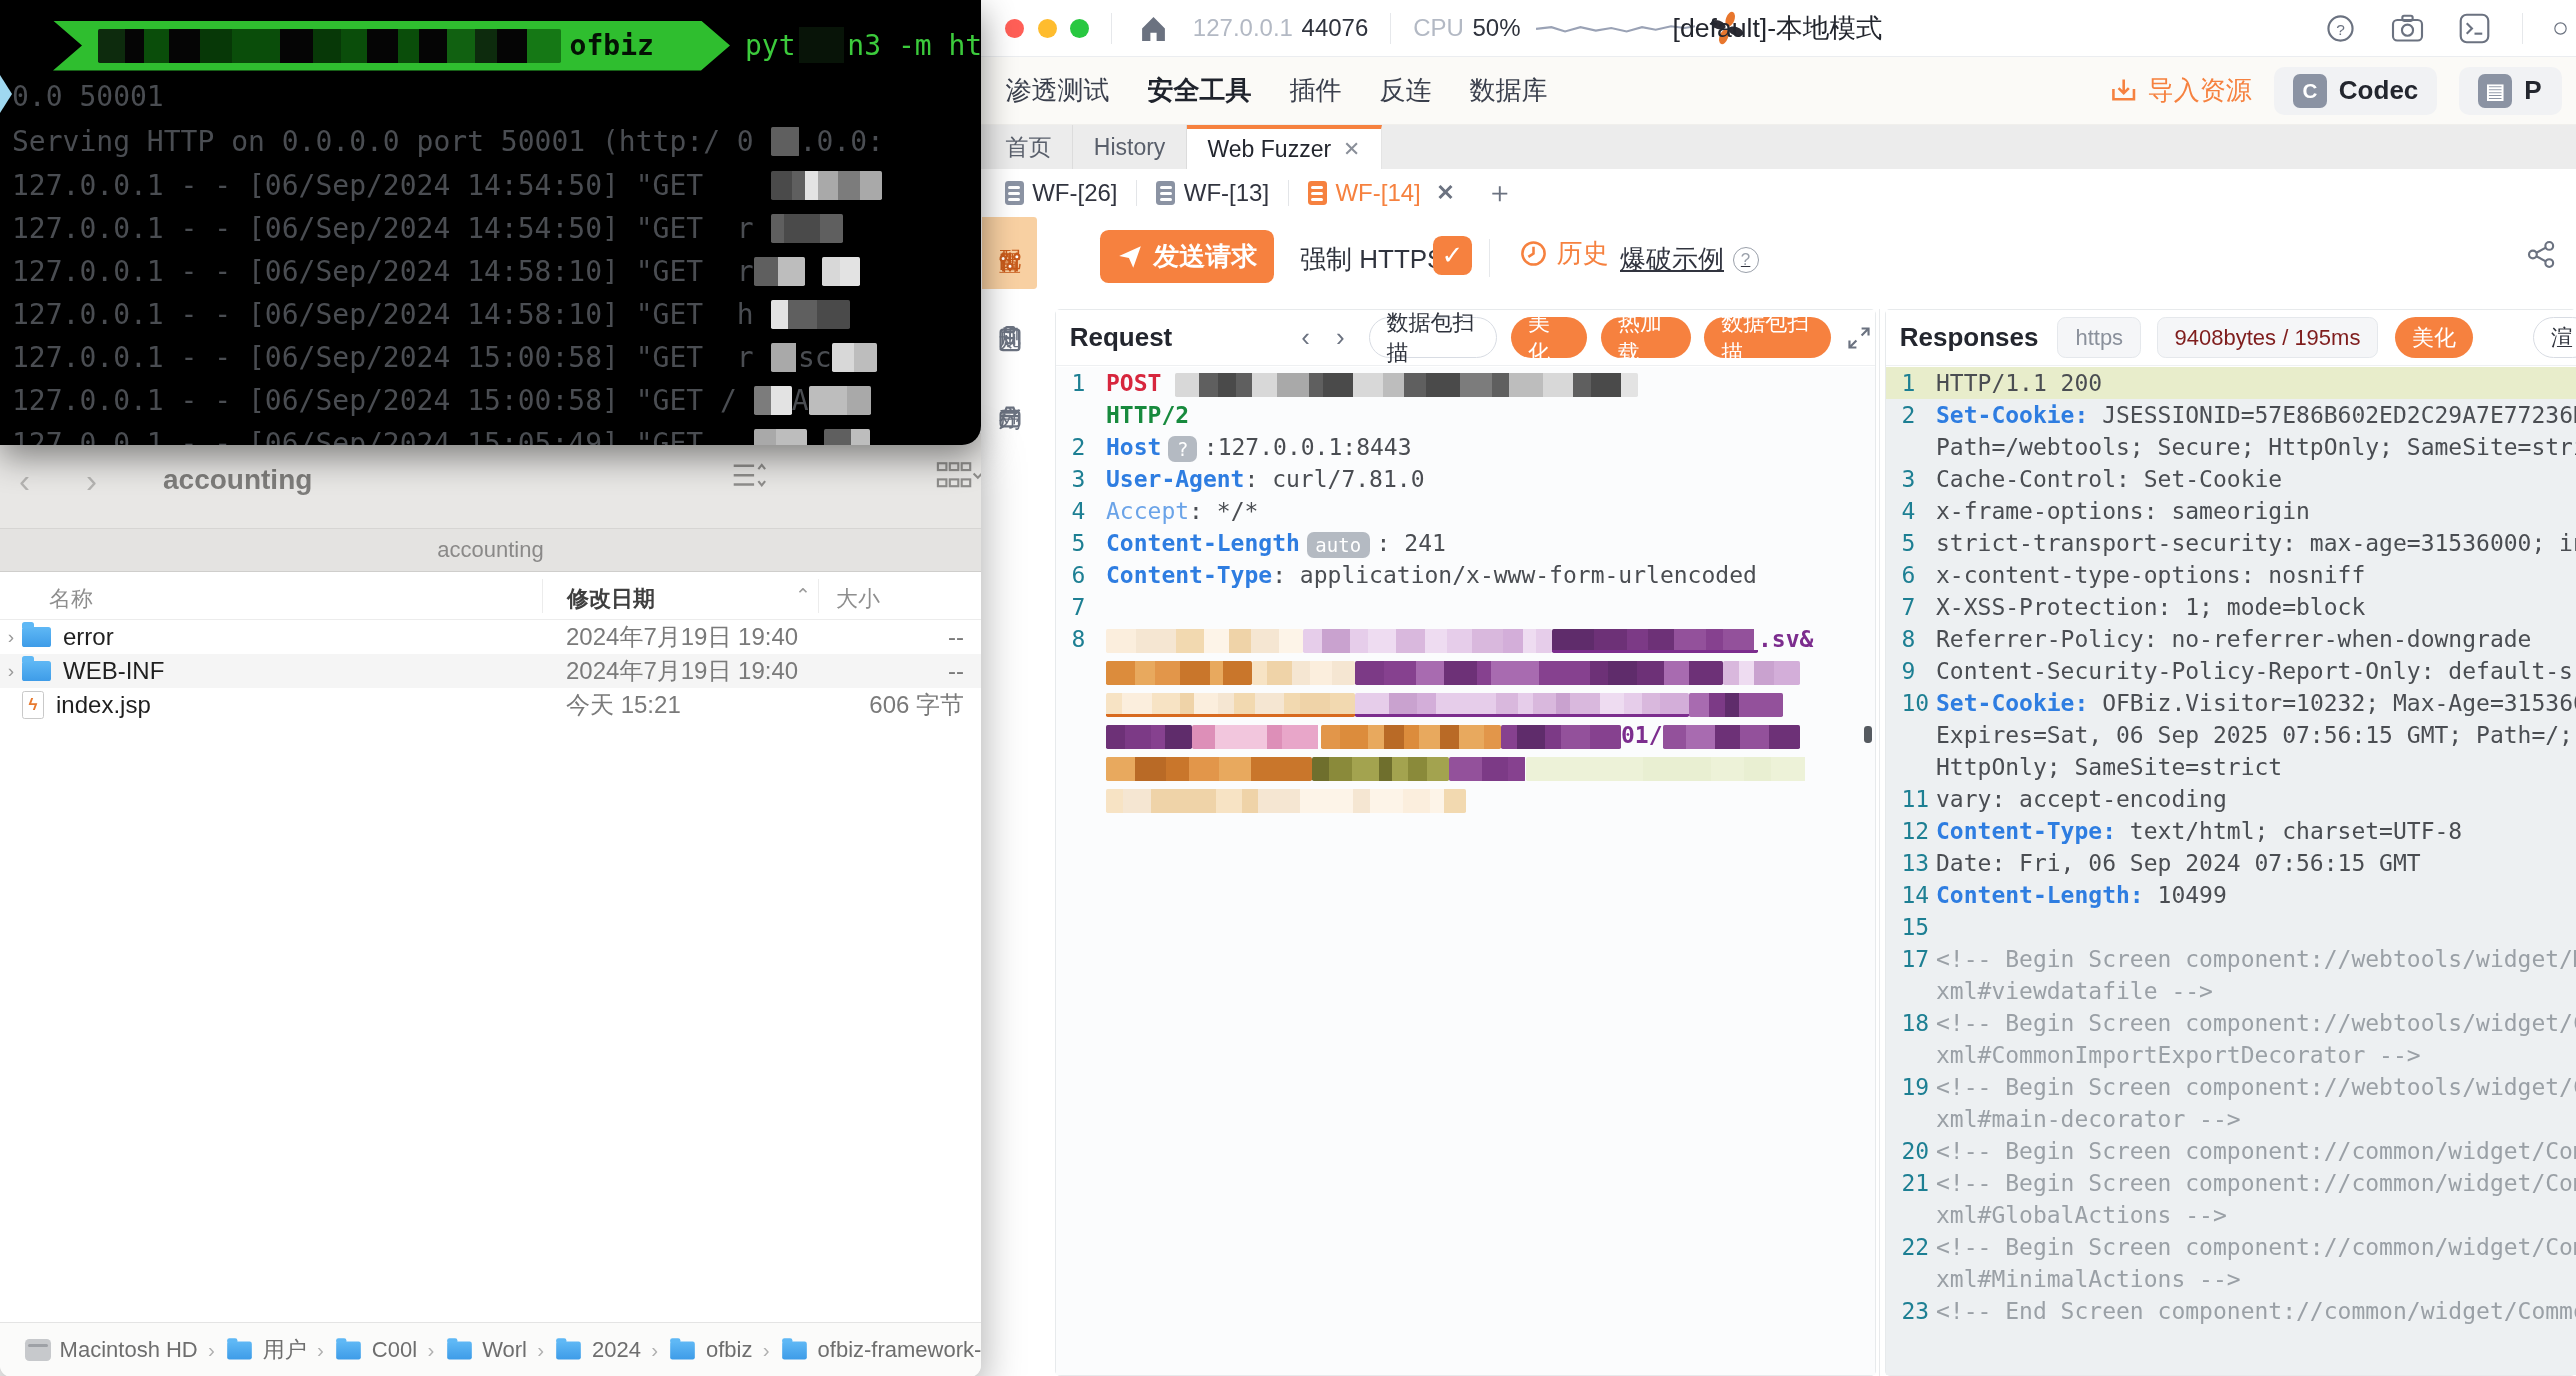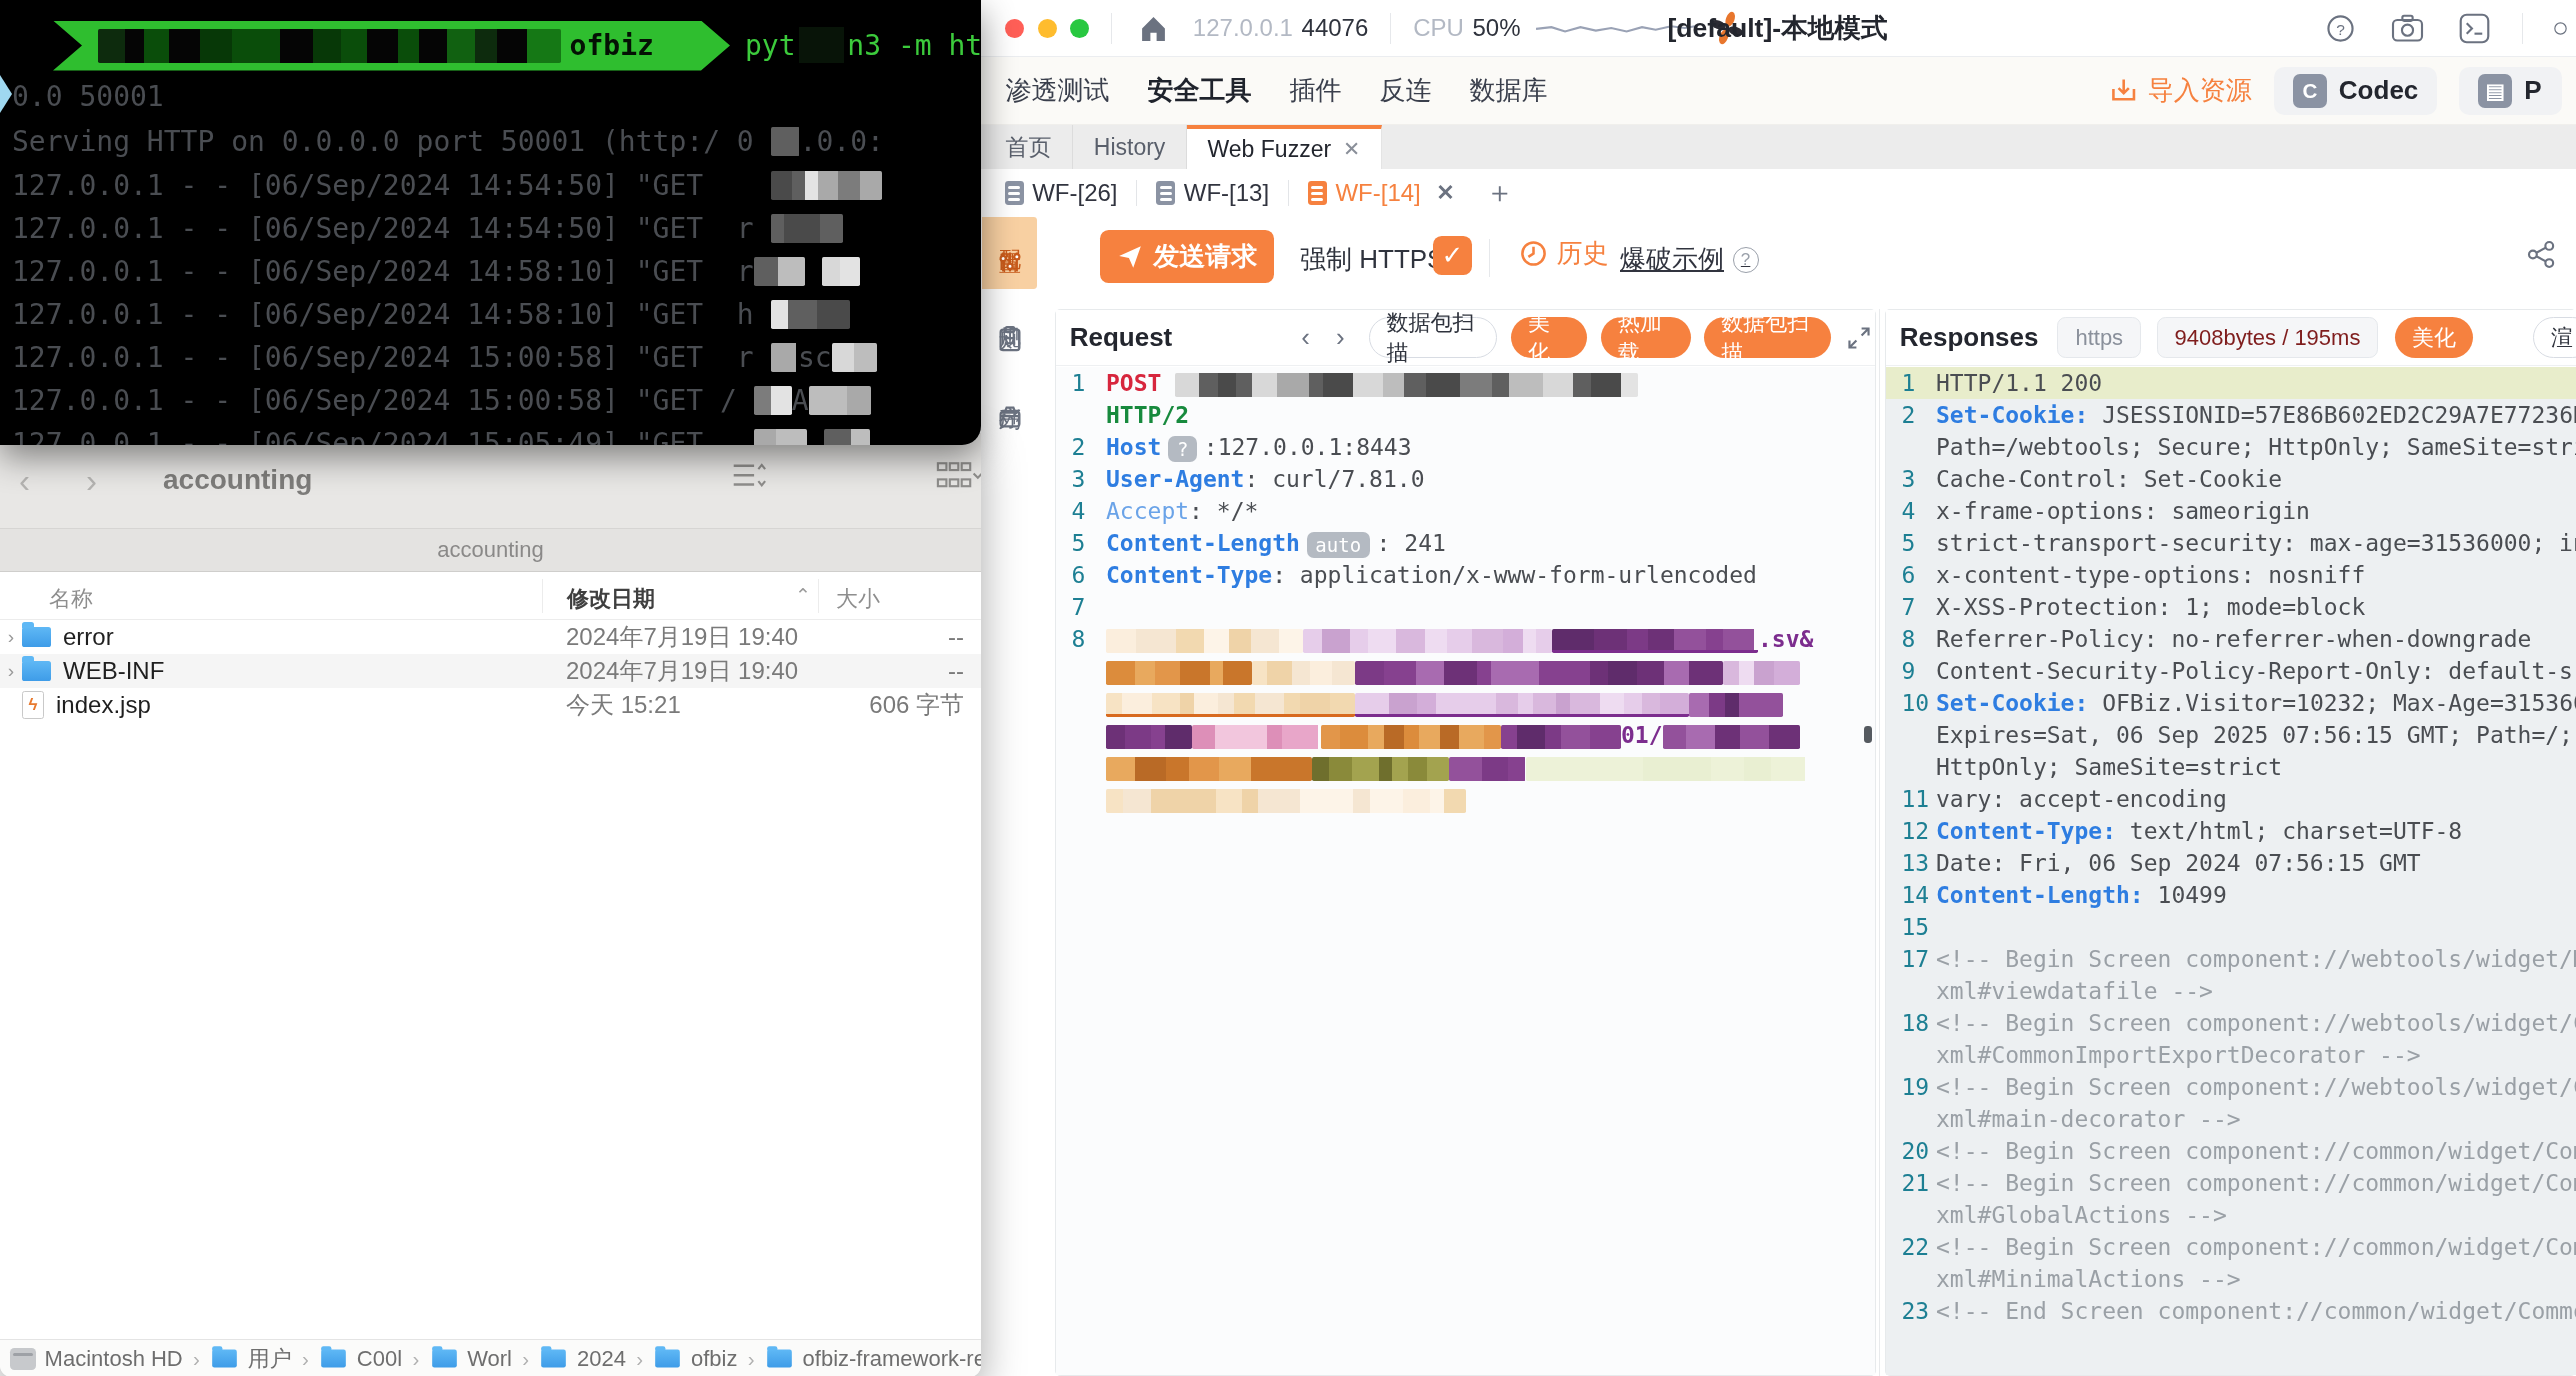--- a/index.html
+++ b/index.html
@@ -13,21 +13,21 @@
          display:flex; align-items:center; }
   .lights{ display:flex; gap:13.7px; margin-left:26px; }
   .light{ width:19px; height:19px; border-radius:50%; }
   .vsep{ width:0.9px; height:31px; background:#e6e8eb; margin:0 22px; }
   .ip{ color:#b3b9c4; font-size:24px; }
   .port{ color:#2f333d; font-size:24px; margin-left:8.6px; }
   .cpu-label{ color:#b3b9c4; font-size:24px; }
   .cpu-val{ color:#2f333d; font-size:24px; margin-left:8.6px; }
   .spark{ margin-left:15.4px; }
   .ytitle{ position:absolute; left:50%; transform:translateX(-50%); font-size:26.6px;
-           font-weight:bold; color:#23262e; white-space:nowrap; }
+           font-weight:normal; color:#23262e; white-space:nowrap; }
   .yicons{ position:absolute; right:6.9px; display:flex; align-items:center; gap:29px; }
   .icobtn{ width:38px; height:38px; display:flex; align-items:center; justify-content:center; }
 
   .ymenu{ position:relative; height:68px; background:#fbfaf7; display:flex; align-items:center;
           padding-left:26.6px; border-bottom:0.9px solid #f0efec;}
   .mtab{ font-size:26px; color:#3a3f4c; margin-right:38px; cursor:default; }
   .mtab.active{ font-weight:bold; color:#1f232c; }
   .ymenu-right{ position:absolute; right:13.7px; display:flex; align-items:center; gap:22px; }
   .import-btn{ color:#f6813f; font-size:26px; display:flex; align-items:center; gap:10.3px;}
   .pill-app{ background:#f1f2f4; border-radius:10.3px; height:48px; display:flex; align-items:center;
@@ -130,22 +130,22 @@
   .frow .dis{ color:#9a9a9a; font-size:19px; width:22px; text-align:center; }
   .frow .nm{ margin-left:12px; }
   .frow .dt{ position:absolute; left:566px; color:#7a7a7a; }
   .frow .sz{ position:absolute; right:17px; color:#7a7a7a; }
   .folder{ width:29px; height:20.6px; background:linear-gradient(#5fb8f5,#3e9ce8); border-radius:2.6px; position:relative; flex:0 0 29px;}
   .folder:before{ content:""; position:absolute; top:-4.3px; left:0; width:12px; height:5.1px;
                   background:#5fb8f5; border-radius:2.6px 2.6px 0 0; }
   .jspic{ width:22px; height:27.4px; background:#fff; border:1.7px solid #c9c9c9; border-radius:2.6px;
           color:#e8792e; font-size:17px; font-weight:bold; display:flex; align-items:center;
           justify-content:center; flex:0 0 22px; }
-  .fpath{ position:absolute; left:0; right:0; bottom:0; height:38px; border-top:0.9px solid #e4e4e4;
-          background:#fbfbfa; display:flex; align-items:center; padding-left:10px; font-size:22px;
+  .fpath{ position:absolute; left:0; right:0; bottom:0; height:55px; border-top:0.9px solid #e4e4e4;
+          background:#fbfbfa; display:flex; align-items:center; padding-left:25px; font-size:22px;
           color:#6e6e6e; overflow:hidden; white-space:nowrap;}
   .fpath .sep{ color:#b0b0b0; margin:0 10.3px; font-size:20.6px;}
   .fpath .pit{ display:flex; align-items:center; gap:8.6px; }
   .fpath .folder{ transform:scale(.85); }
   .diskic{ width:26px; height:22px; background:#c7c9cc; border-radius:4.3px; position:relative; flex:0 0 26px;}
   .diskic:after{ content:""; position:absolute; left:3.4px; right:3.4px; top:5.1px; height:3.4px; background:#9ea1a6; border-radius:1.7px;}
 
   
   .term{ position:absolute; left:0; top:0; width:981px; height:445px; background:#000;
          border-radius:0 0 19px 0; overflow:hidden; font-family:"DejaVu Sans Mono",monospace;

